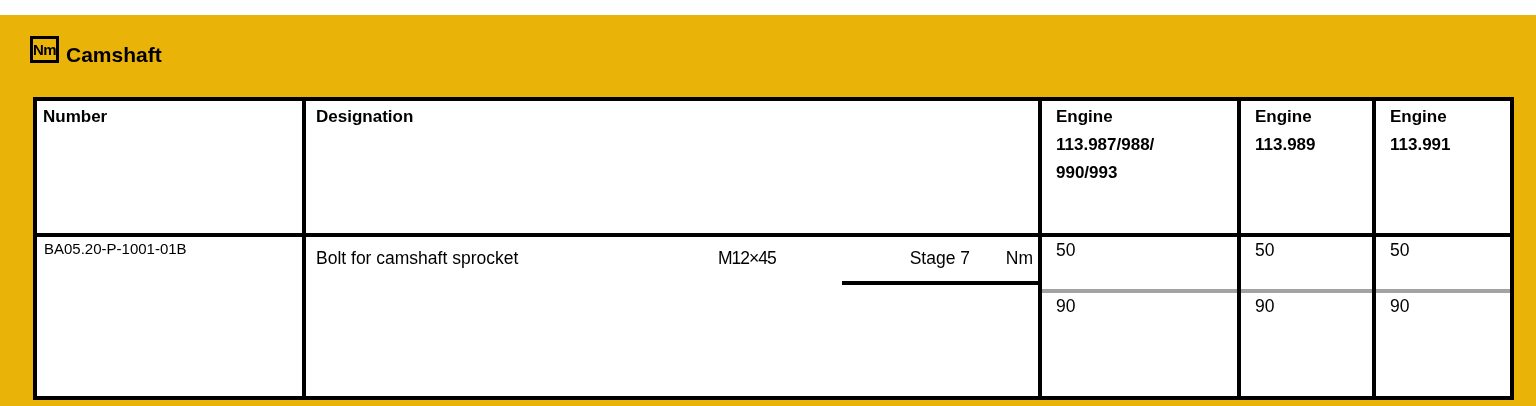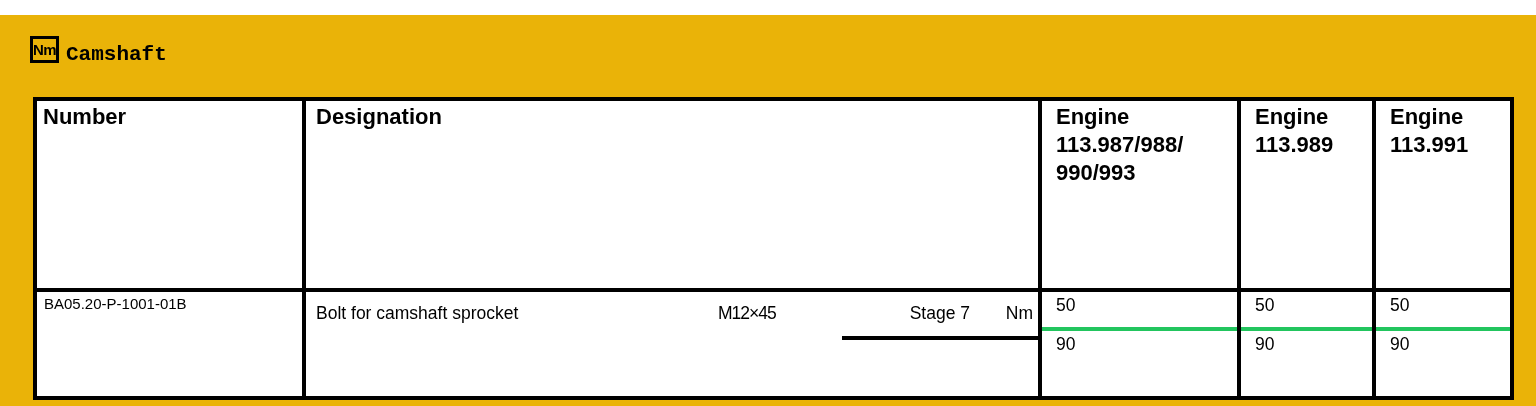--- a/index.html
+++ b/index.html
@@ -35,21 +35,20 @@
     border: 3px solid #000;
     font-size: 15px;
     font-weight: bold;
     letter-spacing: -0.5px;
   }
   .title-text {
     margin-left: 7px;
     margin-top: 7px;
     font-size: 21px;
     font-weight: bold;
-    font-family: Liberation Mono, monospace;
   }
 
   
   .ttable {
     position: absolute;
     left: 33px;
     top: 82px;
     width: 1481px;
     height: 303px;
     border: 4px solid #000;
@@ -65,23 +64,23 @@
   }
   .col:last-child { border-right: none; }
   .col-number      { width: 269px; }
   .col-designation { width: 736px; gap: 8px; }
   .col-engine-1    { width: 199px; }
   .col-engine-2    { width: 135px; }
   .col-engine-3    { flex: 1; }
 
   .hcell {
     box-sizing: border-box;
-    height: 191px;
+    height: 136px;
     border-bottom: 4px solid #000;
-    font-size: 22px;
+    font-size: 17px;
     font-weight: bold;
     line-height: 28px;
     padding: 2px 6px 0 6px;
     white-space: pre-line;
   }
   .hcell.eng { padding-left: 14px; }
   .hcell.desig { padding-left: 10px; }
 
   .dcell {
     box-sizing: border-box;
@@ -126,22 +125,22 @@
   .stage2-label{ position: absolute; right: 68px; top: 12px; }
   .stage2-unit { position: absolute; right: 6px;  top: 10px; font-size: 19px; }
 
   
   .engine-data { display: flex; flex-direction: column; padding: 0; }
   .vcell {
     box-sizing: border-box;
     padding: 3px 4px 0 14px;
   }
   .vcell.v1 {
-    height: 39px;
-    border-bottom: 4px solid #22c55e;
+    height: 56px;
+    border-bottom: 4px solid #a3a3a3;
   }
   .vcell.v2 {
     flex: 1;
   }
 </style>
 </head>
 <body>
 
 <div class="canvas">
 

